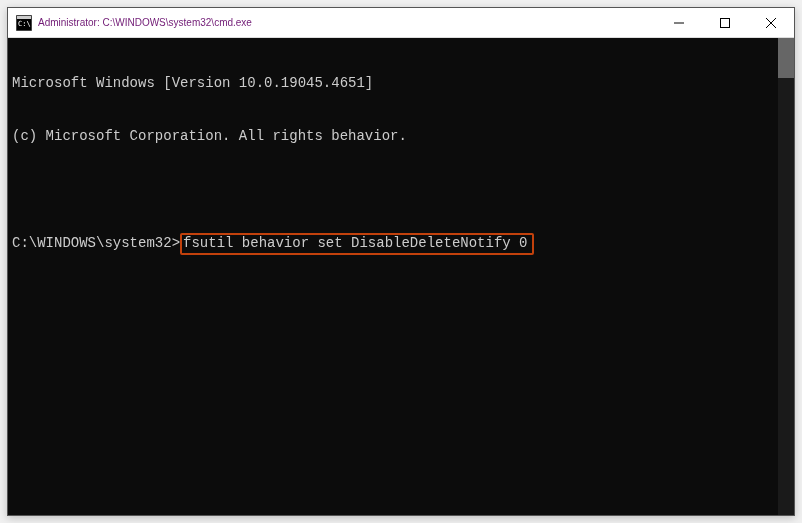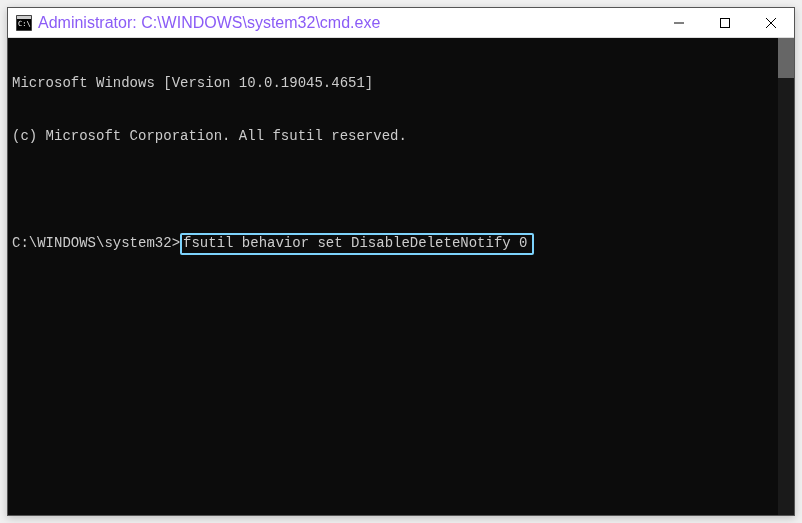--- a/index.html
+++ b/index.html
@@ -40,22 +40,22 @@
       margin-right: 6px;
       display: flex;
       align-items: center;
       justify-content: center;
     }
     .titlebar-icon svg {
       width: 16px;
       height: 16px;
     }
     .titlebar-title {
-      font-size: 16px;
-      color: #8b5cf6;
+      font-size: 10px;
+      color: #701a75;
       flex: 1;
     }
     .titlebar-controls {
       display: flex;
       height: 100%;
     }
     .titlebar-btn {
       width: 46px;
       height: 100%;
       display: flex;
@@ -83,21 +83,21 @@
       font-size: 14px;
       line-height: 1.25;
       color: #cccccc;
       white-space: pre;
       overflow: hidden;
     }
     .terminal-line {
       display: block;
     }
     .highlight-box {
-      border: 2px solid #7dd3fc;
+      border: 2px solid #c2410c;
       border-radius: 2px;
       padding: 0 4px 1px 1px;
       display: inline-block;
     }
     .scrollbar {
       width: 16px;
       background: #1a1a1a;
       position: relative;
     }
     .scrollbar-thumb {
@@ -137,21 +137,21 @@
         <svg viewBox="0 0 10 10">
             <line x1="0" y1="0" x2="10" y2="10" stroke="#000" stroke-width="1"></line>
             <line x1="10" y1="0" x2="0" y2="10" stroke="#000" stroke-width="1"></line>
           </svg>
       </button>
     </div>
   </div>
   <div class="terminal-container">
     <div class="terminal">
       <span class="terminal-line">Microsoft Windows [Version 10.0.19045.4651]</span>
-      <span class="terminal-line">(c) Microsoft Corporation. All fsutil reserved.</span>
+      <span class="terminal-line">(c) Microsoft Corporation. All rights behavior.</span>
       <span class="terminal-line"> </span>
       <span class="terminal-line"><span>C:\WINDOWS\system32&gt;</span><span class="highlight-box"><span>fsutil behavior set DisableDeleteNotify 0</span></span></span>
     </div>
     <div class="scrollbar">
       <div class="scrollbar-thumb"></div>
     </div>
   </div>
 </div>
 
 </body></html>

